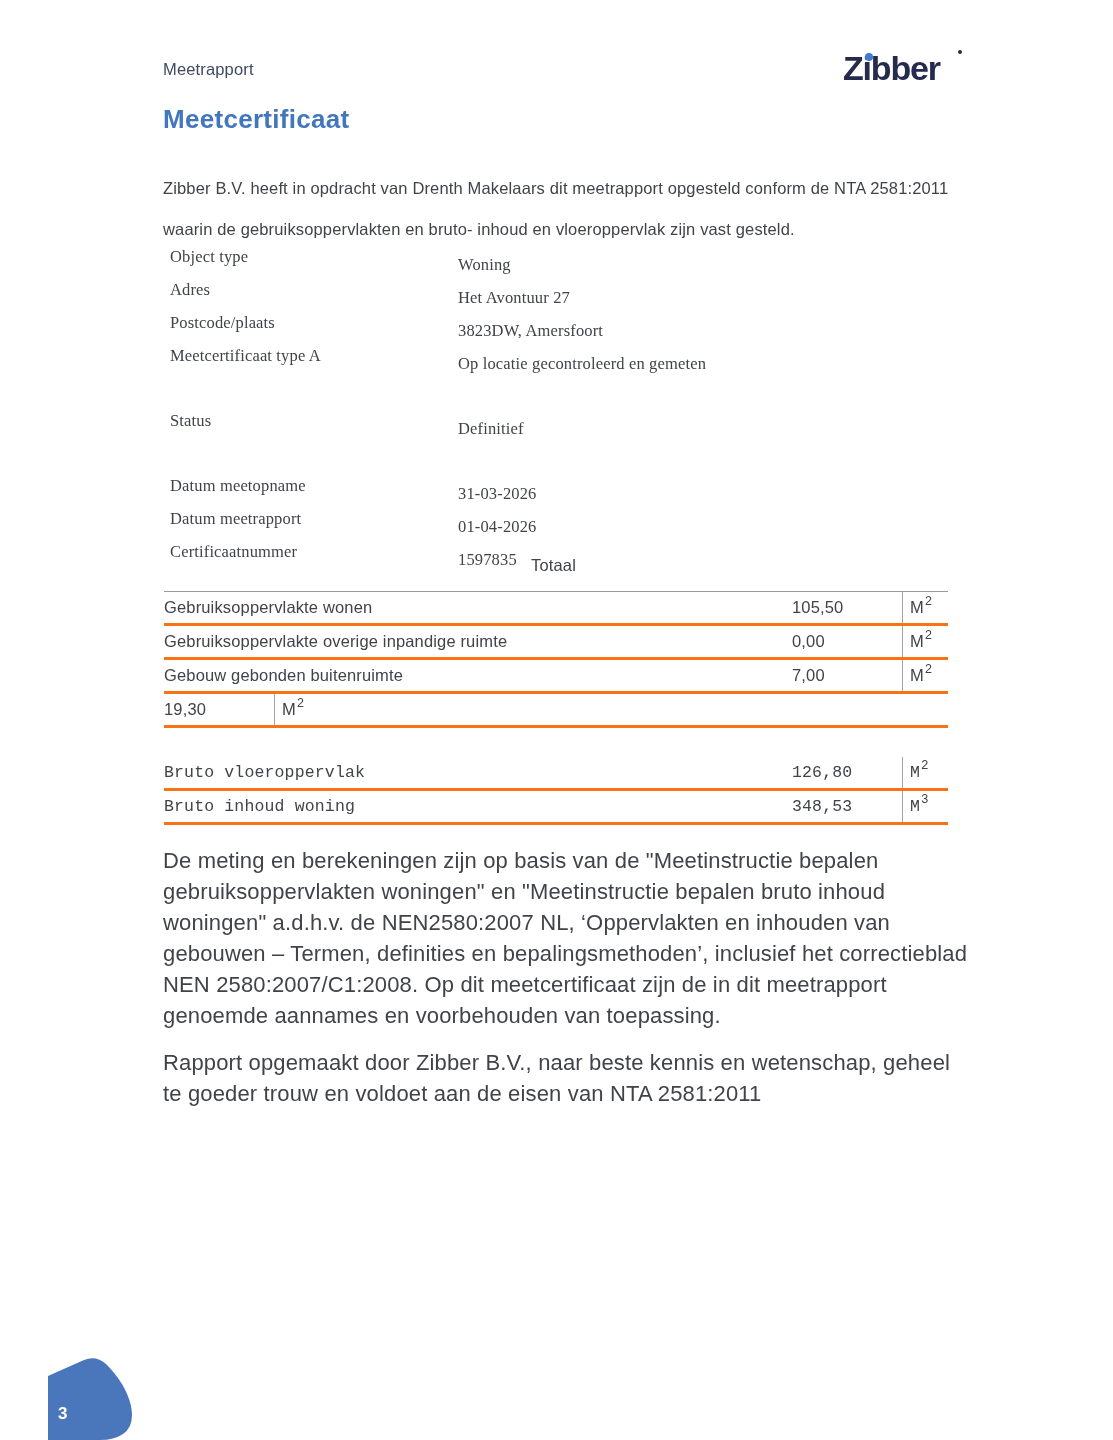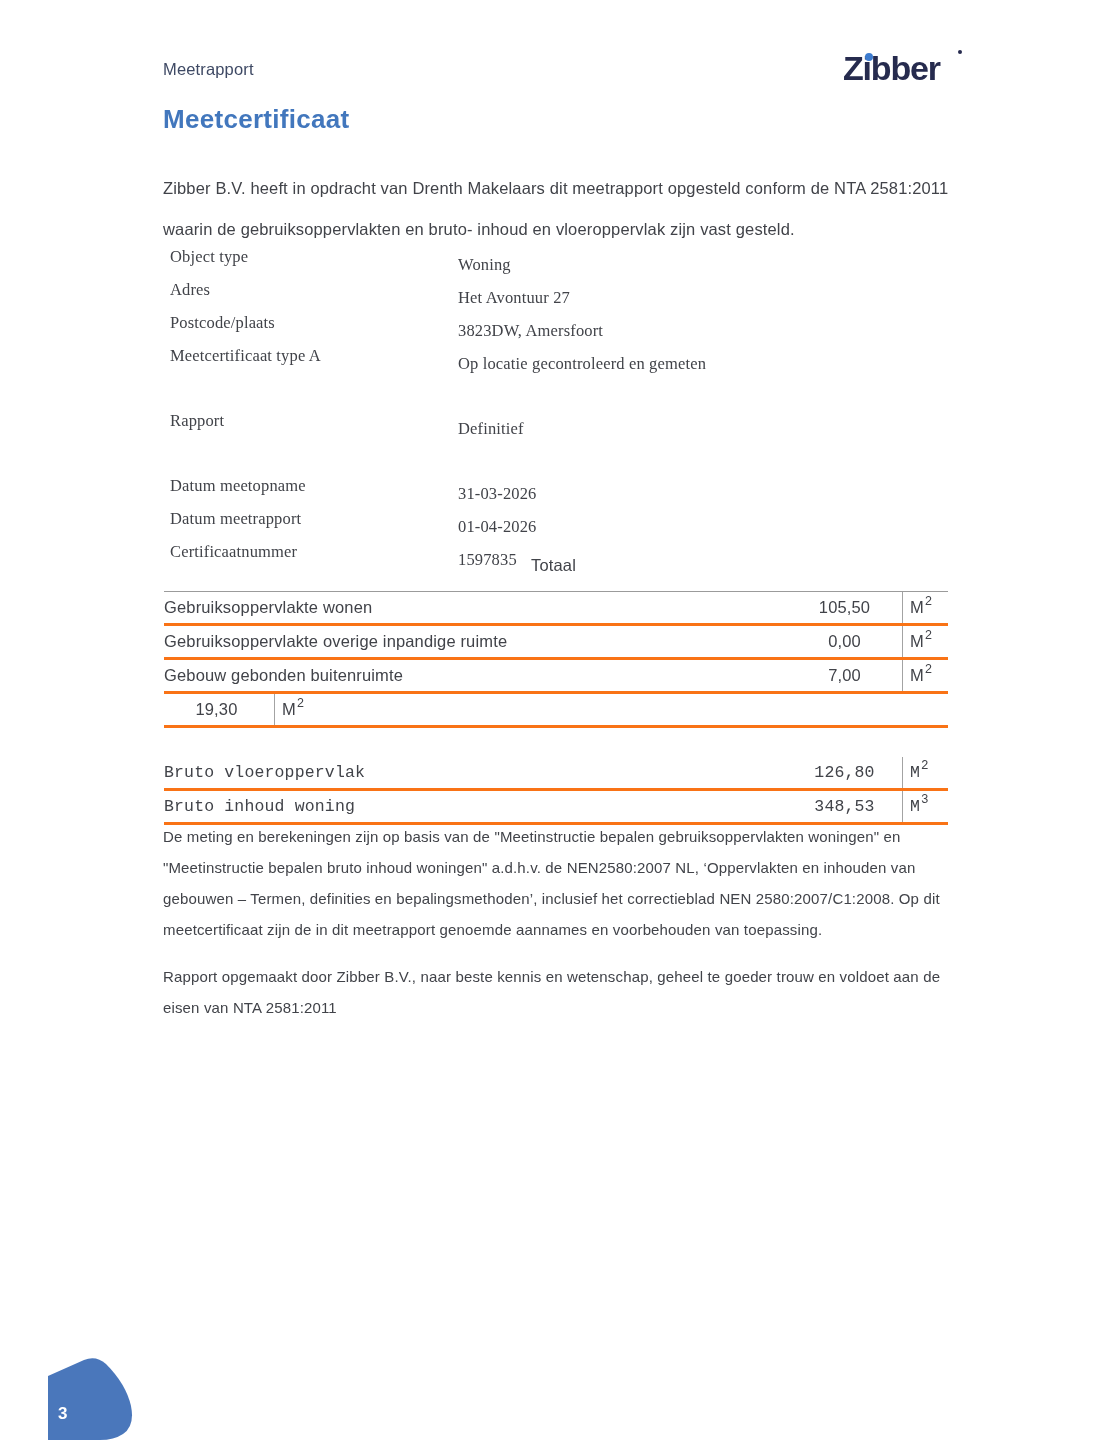--- a/index.html
+++ b/index.html
@@ -64,37 +64,37 @@
     border-bottom:1px solid #9b9b9b;
     flex-direction:column;
   }
   .t-header-row .hcell { flex:1; text-align:right; padding-right:5px; font-size:16.5px; }
   .t-row {
     display:flex; height:34px; align-items:center;
     border-bottom:3px solid #f97316;
     font-size:16.5px;
   }
   .t-row .tlabel { flex:1; }
-  .t-row .tvalue { width:110px; text-align:center; padding-right:5px; }
+  .t-row .tvalue { width:110px; text-align:left; padding-right:5px; }
   .unit-cell {
     width:46px; align-self:stretch;
     display:flex; align-items:center;
     border-left:1px solid #a3a3a3;
     padding-left:7px;
   }
   .unit-cell .exp {
     position:relative; top:-7px; font-size:12.5px; margin-left:1px;
   }
   .table-surface { top:556px; }
   .table-volume  { top:757px;font-family:Liberation Mono, monospace; }
 
   
   .footer-text {
-    position:absolute; left:163px; top:821px; width:805px;
-    font-size:15px; line-height:31px;
+    position:absolute; left:163px; top:845px; width:805px;
+    font-size:22px; line-height:31px;
   }
   .footer-text p + p { margin-top:16px; }
 
   
   .page-badge {
     position:absolute; left:48px; top:1358px;
     width:86px; height:82px;
   }
   .page-badge svg { position:absolute; left:0; top:0; }
   .page-badge .num {
@@ -128,21 +128,21 @@
   <div class="field-row">
     <span class="flabel">Postcode/plaats</span>
     <span class="fvalue">3823DW, Amersfoort</span>
   </div>
   <div class="field-row">
     <span class="flabel">Meetcertificaat type A</span>
     <span class="fvalue">Op locatie gecontroleerd en gemeten</span>
   </div>
   <div class="spacer32"></div>
   <div class="field-row">
-    <span class="flabel">Rapport</span>
+    <span class="flabel">Status</span>
     <span class="fvalue">Definitief</span>
   </div>
   <div class="spacer32"></div>
   <div class="field-row">
     <span class="flabel">Datum meetopname</span>
     <span class="fvalue">31-03-2026</span>
   </div>
   <div class="field-row">
     <span class="flabel">Datum meetrapport</span>
     <span class="fvalue">01-04-2026</span>

